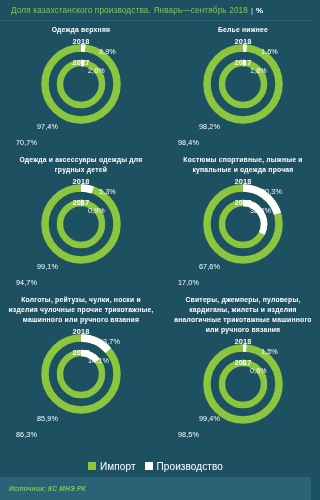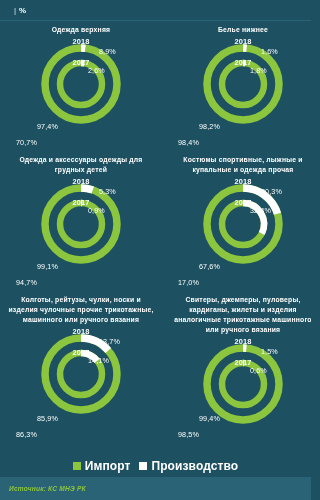--- a/index.html
+++ b/index.html
@@ -129,23 +129,22 @@
   }
   .swatch {
     width: 8px;
     height: 8px;
     display: inline-block;
   }
   .swatch-import { background: #8cc63e; }
   .swatch-prod { background: #ffffff; }
   .legend-label {
     color: #ffffff;
-    font-size: 12px;
+    font-size: 10px;
     letter-spacing: 0.1px;
-    font-weight: bold;
   }
   
   .footer {
     height: 23px;
     flex: 0 0 23px;
     background: #2a6375;
     display: flex;
     align-items: center;
     justify-content: space-between;
     padding: 0 9px;
@@ -170,20 +169,21 @@
     letter-spacing: 0.1px;
   }
   .brand-text .prom { font-weight: normal; font-style: italic; }
 </style>
 </head>
 <body>
 
 <div class="infographic">
 
   <div class="header">
+    <span class="header-title">Доля казахстанского производства. Январь—сентябрь 2018</span>
     <span class="header-sep">|</span>
     <span class="header-unit">%</span>
   </div>
 
   <div class="grid" id="grid">
       <div class="panel">
         <div class="panel-title">Одежда верхняя</div>
         <div class="chart-wrap">
           <svg class="donut" width="96" height="96" viewBox="0 0 96 96">
             <circle cx="48" cy="48" r="36" fill="none" stroke="#8cc63e" stroke-width="7.5"></circle>

